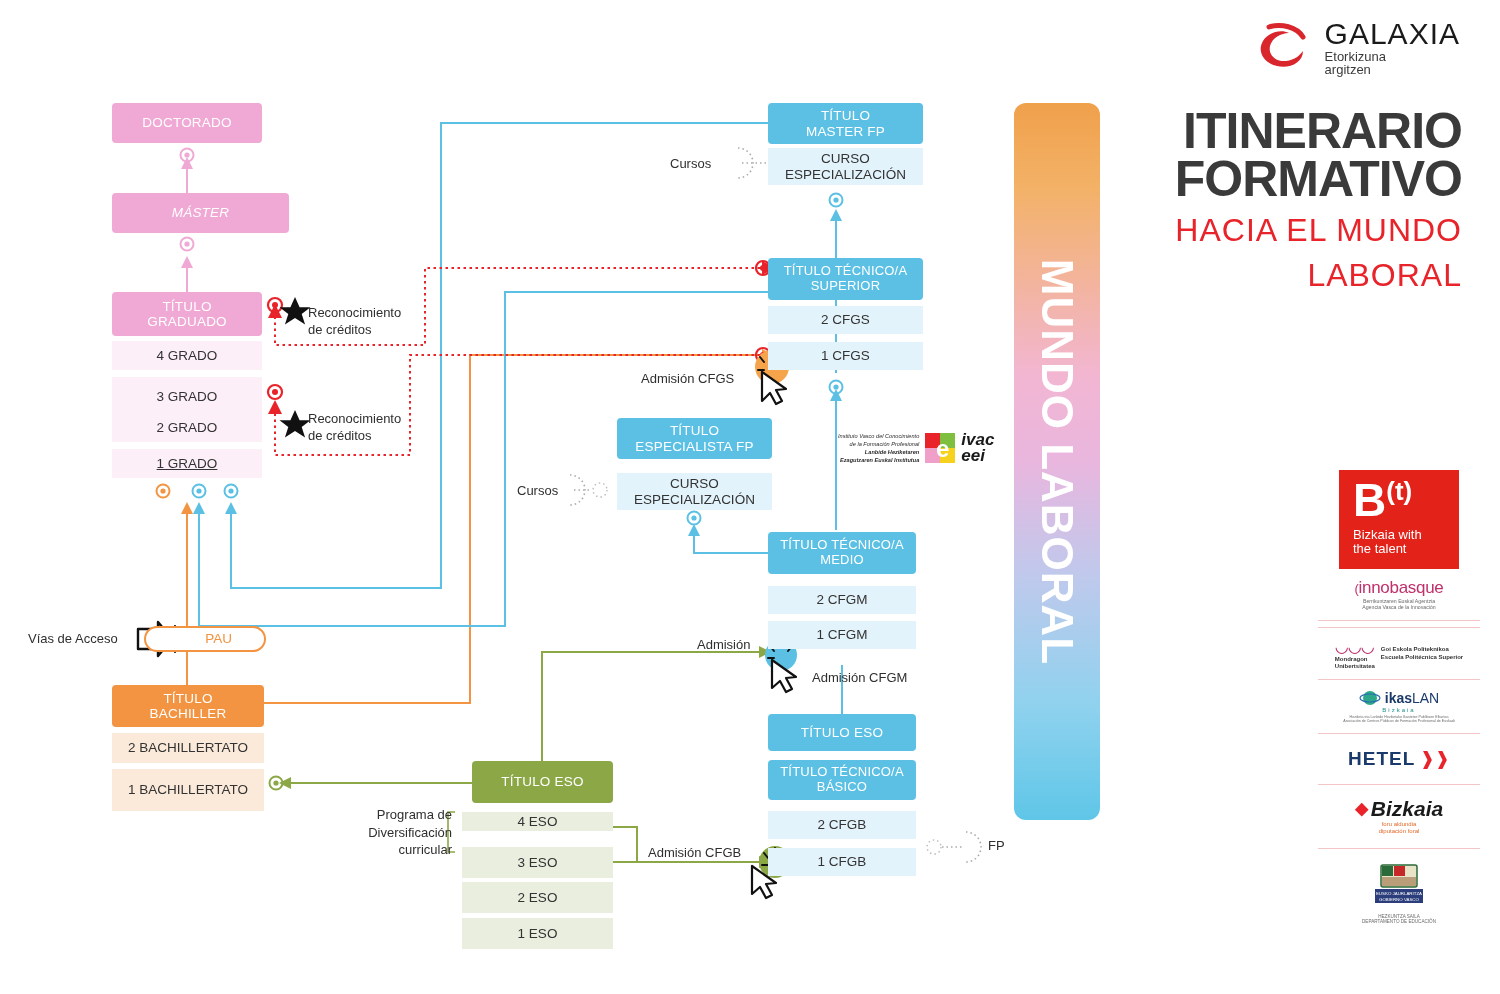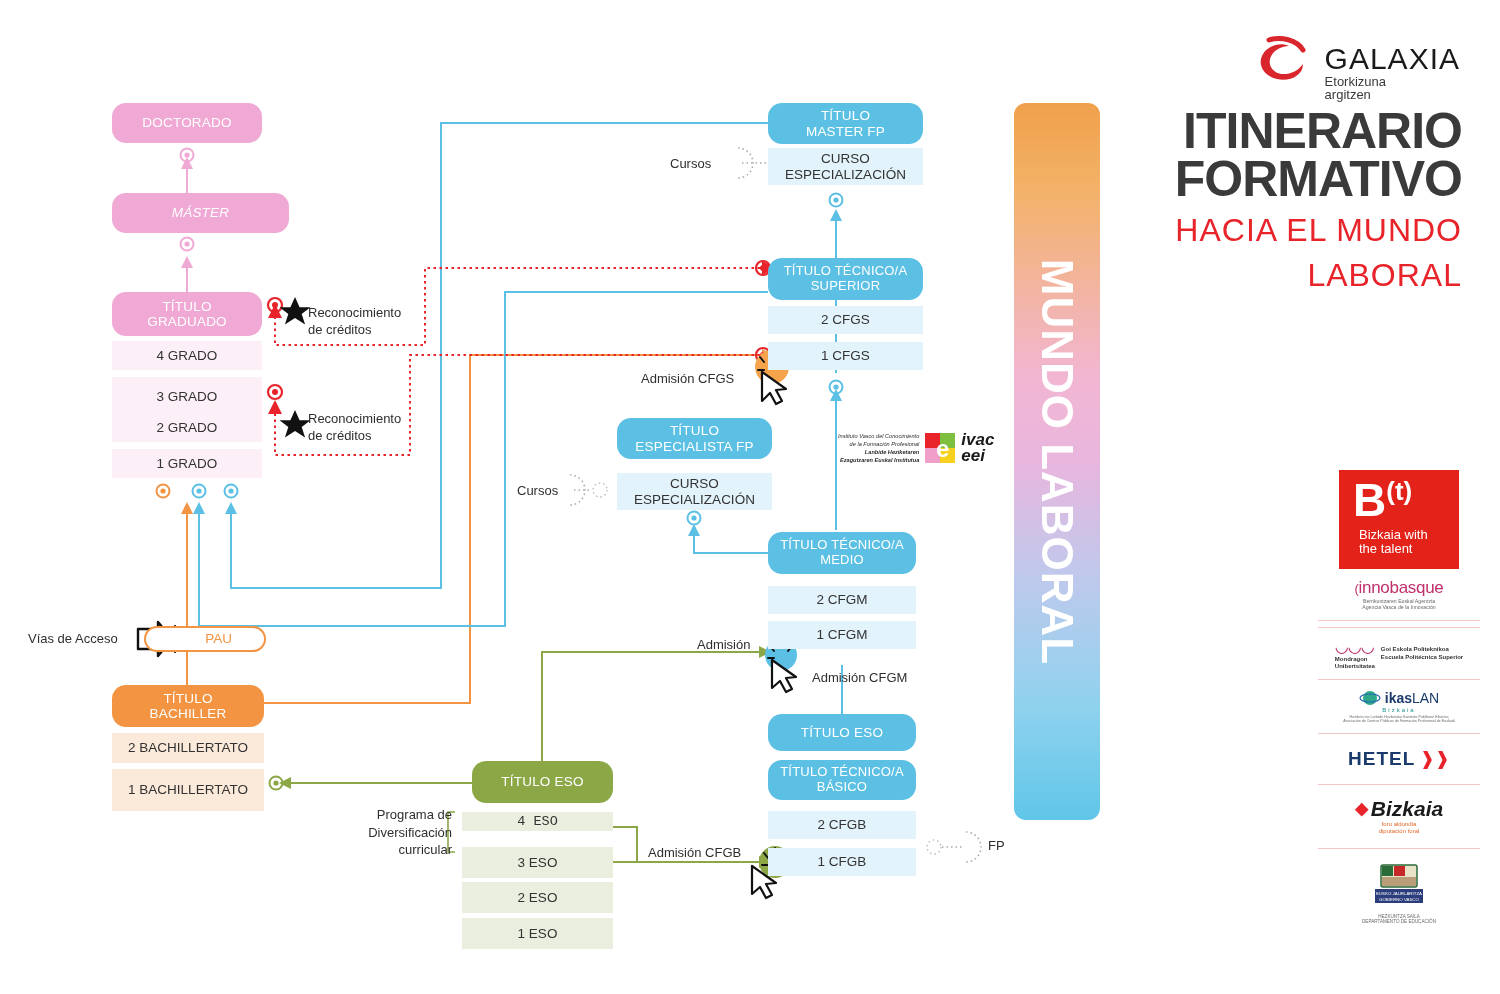--- a/index.html
+++ b/index.html
@@ -4,21 +4,21 @@
 <style>
   html,body{margin:0;padding:0;background:#ffffff;}
   body{width:1500px;height:994px;position:relative;overflow:hidden;
        font-family:"Liberation Sans","DejaVu Sans",sans-serif;
        -webkit-font-smoothing:antialiased;}
   .abs{position:absolute;box-sizing:border-box;}
 
   
   .node{position:absolute;box-sizing:border-box;display:flex;align-items:center;
         justify-content:center;text-align:center;line-height:1.12;}
-  .node.head{border-radius:14px;color:#ffffff;font-size:13.5px;letter-spacing:.2px;}
+  .node.head{border-radius:4px;color:#ffffff;font-size:13.5px;letter-spacing:.2px;}
   .node.sub{font-size:13.5px;color:#333333;}
 
   
   .pink-head{background:#F0A8D4;}
   .pink-sub{background:#FCEFF7;}
   .blue-head{background:#5BC0E4;}
   .blue-sub{background:#E3F3FB;}
   .orange-head{background:#F29441;}
   .orange-sub{background:#FBEADA;}
   .green-head{background:#8CA746;}
@@ -37,32 +37,32 @@
      white-space:nowrap;color:#fff;font-size:44px;font-weight:bold;letter-spacing:1px;
      font-family:"Liberation Sans Narrow","Liberation Sans",sans-serif;transform-origin:center;}
 
   
   #rtitle{position:absolute;right:38px;top:108px;text-align:right;}
   #rtitle .t1{font-size:50px;font-weight:bold;color:#3a3a3a;line-height:.95;letter-spacing:-1px;}
   #rtitle .t2{font-size:32px;color:#E8232A;line-height:1.08;letter-spacing:1px;margin-top:10px;}
 
   #galaxia{position:absolute;right:40px;top:18px;display:flex;align-items:center;gap:10px;}
   #galaxia .gtxt{line-height:1.05;}
-  #galaxia .g1{font-size:30px;color:#1a1a1a;letter-spacing:1px;margin-top:25px;}
+  #galaxia .g1{font-size:30px;color:#1a1a1a;letter-spacing:1px;}
   #galaxia .g2{font-size:13px;color:#3a3a3a;text-align:left;}
 
   
   #logos{position:absolute;left:1318px;top:470px;width:162px;}
   .logo-sep{height:1px;background:#F2C6C6;margin:6px 0;}
   .logo-row{text-align:center;padding:3px 0;}
 
   .bt-card{background:#E32219;color:#fff;width:120px;margin:0 auto;padding:10px 0 12px 0;}
   .bt-card .bt-b{font-size:46px;font-weight:bold;line-height:.9;text-align:left;padding-left:14px;}
   .bt-card .bt-b sup{font-size:26px;}
-  .bt-card .bt-t{font-size:13px;text-align:left;padding-left:20px;line-height:1.12;margin-top:6px;}
+  .bt-card .bt-t{font-size:13px;text-align:left;padding-left:14px;line-height:1.12;margin-top:6px;}
 
   .lg-name{font-size:14px;font-weight:bold;color:#2b2b6b;}
   .lg-sub{font-size:5.2px;color:#6a6a6a;line-height:1.25;}
   .lg-pink{color:#C0306B;}
   .lg-teal{color:#1a8f8f;}
 </style>
 </head>
 <body>
 
 <svg id="wires">
@@ -241,21 +241,21 @@
 </div>
 <div class="node sub pink-sub" style="left:112px;top:341px;width:150px;height:29px;">
   <span>4 GRADO</span>
   </div>
 <div class="node sub pink-sub" style="left:112px;top:377px;width:150px;height:40px;">
   <span>3 GRADO</span>
   </div>
 <div class="node sub pink-sub" style="left:112px;top:413px;width:150px;height:29px;">
   <span>2 GRADO</span>
   </div>
-<div class="node sub pink-sub" style="left:112px;top:449px;width:150px;height:29px;">
+<div class="node sub pink-sub" style="left:112px;top:449px;width:150px;height:29px;text-decoration:underline;">
   <span>1 GRADO</span>
   </div>
 
 <div class="node" style="left:144px;top:626px;width:122px;height:26px;border:2.5px solid #F29441;border-radius:13px;
             background:#fff;color:#F29441;font-size:13.5px;justify-content:flex-end;padding-right:32px;">
   <span>PAU</span>
 </div>
 <div class="lbl" style="left:28px;top:631px;">Vías de Acceso</div>
 
 <div class="node head orange-head" style="left:112px;top:685px;width:152px;height:42px;white-space:pre-line;">
@@ -265,21 +265,21 @@
 <div class="node sub orange-sub" style="left:112px;top:733px;width:152px;height:30px;">
   <span>2 BACHILLERTATO</span>
   </div>
 <div class="node sub orange-sub" style="left:112px;top:769px;width:152px;height:42px;">
   <span>1 BACHILLERTATO</span>
   </div>
 
 <div class="node head green-head" style="left:472px;top:761px;width:141px;height:42px;">
   <span>TÍTULO ESO</span>
 </div>
-<div class="node sub green-sub" style="left:462px;top:812px;width:151px;height:19px;font-family:Liberation Mono, monospace;">
+<div class="node sub green-sub" style="left:462px;top:812px;width:151px;height:19px;">
   <span>4 ESO</span>
   </div>
 <div class="node sub green-sub" style="left:462px;top:847px;width:151px;height:31px;">
   <span>3 ESO</span>
   </div>
 <div class="node sub green-sub" style="left:462px;top:882px;width:151px;height:31px;">
   <span>2 ESO</span>
   </div>
 <div class="node sub green-sub" style="left:462px;top:918px;width:151px;height:31px;">
   <span>1 ESO</span>

